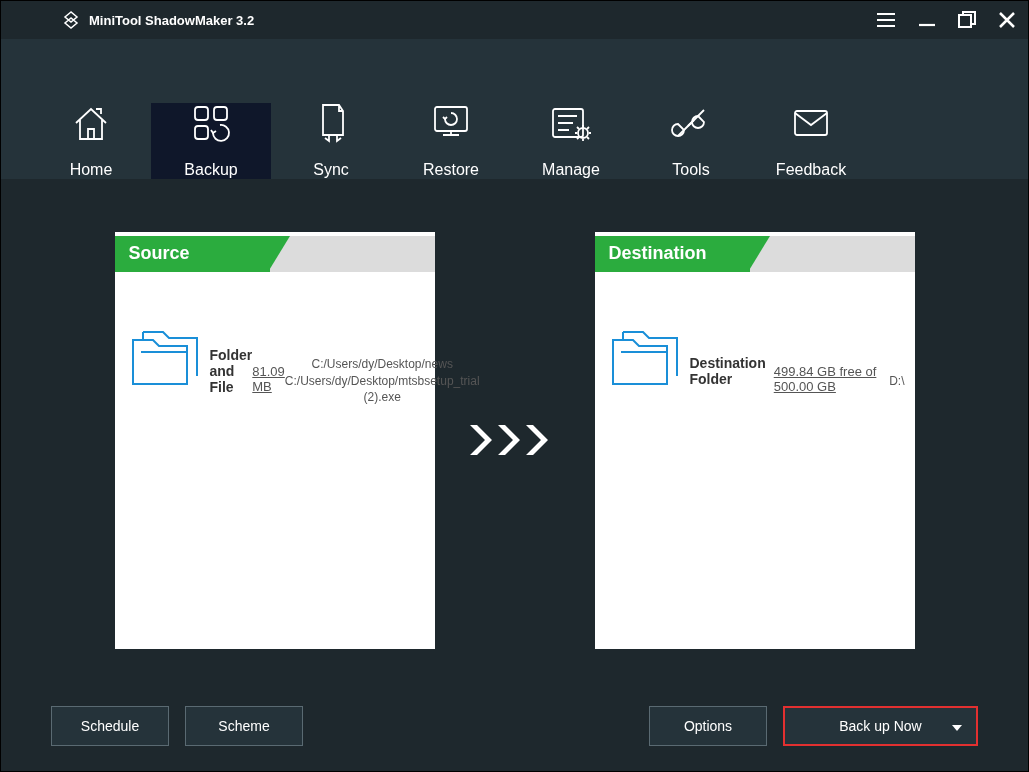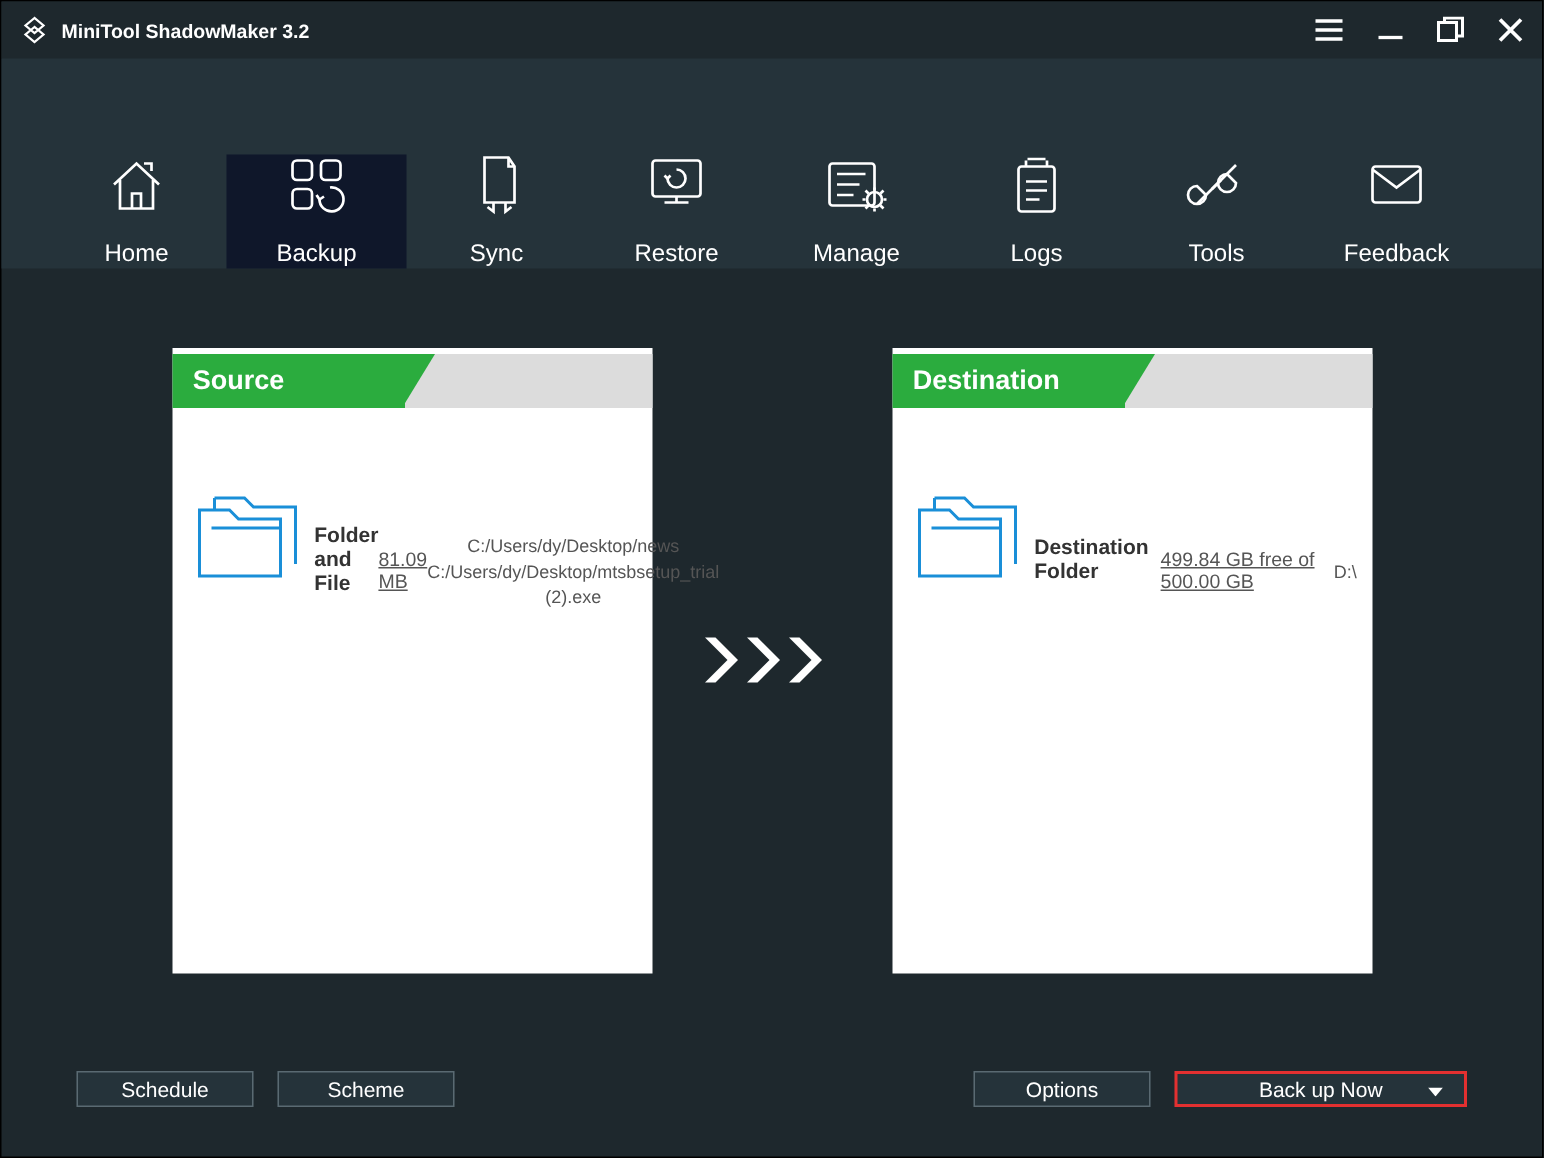--- a/index.html
+++ b/index.html
@@ -22,20 +22,21 @@
       flex-direction: column;
       border: 1px solid #000;
     }
     .titlebar {
       height: 38px;
       background: #1e282d;
       display: flex;
       align-items: center;
       padding: 16px 12px;
       color: #fff;
+      margin-left: 48px;
     }
     .titlebar-left {
       display: flex;
       align-items: center;
       gap: 8px;
     }
     .logo-icon {
       width: 20px;
       height: 20px;
       display: flex;
@@ -192,21 +193,21 @@
       height: 90px;
       display: flex;
       align-items: center;
       padding: 0 50px;
       gap: 16px;
     }
     .footer-spacer {
       flex: 1;
     }
     .btn {
-      height: 24px;
+      height: 40px;
       background: #25333a;
       border: 1px solid #5a6a72;
       color: #fff;
       font-size: 14px;
       display: flex;
       align-items: center;
       justify-content: center;
       cursor: pointer;
       min-width: 118px;
       padding: 0 20px;
@@ -303,30 +304,20 @@
     <div class="nav-item">
       <span class="nav-icon">
         <svg width="44" height="40" viewBox="0 0 44 40" fill="none" stroke="#fff" stroke-width="1.8">
           <rect x="4" y="6" width="30" height="28" rx="2"></rect>
           <path d="M9 13 H28 M9 20 H24 M9 27 H20"></path>
           <circle cx="34" cy="30" r="5"></circle>
           <path d="M34 24 V22 M34 38 V36 M40 30 H42 M26 30 H28 M38 26 L40 24 M28 36 L30 34 M38 34 L40 36 M28 24 L30 26"></path>
         </svg>
       </span>
       <span class="nav-label">Manage</span>
-    </div>
-    <div class="nav-item">
-      <span class="nav-icon">
-        <svg width="40" height="44" viewBox="0 0 40 44" fill="none" stroke="#fff" stroke-width="1.8">
-          <rect x="8" y="10" width="24" height="30" rx="2"></rect>
-          <path d="M13 6 V10 M27 6 V10 M14 5 H26"></path>
-          <path d="M13 20 H27 M13 26 H27 M13 32 H22"></path>
-        </svg>
-      </span>
-      <span class="nav-label">Logs</span>
     </div>
     <div class="nav-item">
       <span class="nav-icon">
         <svg width="42" height="42" viewBox="0 0 42 42" fill="none" stroke="#fff" stroke-width="1.8">
           <path d="M8 34 L24 18 M28 14 A6 6 0 1 0 34 20 L30 16 L28 14 Z"></path>
           <path d="M34 8 L18 24 M14 28 A6 6 0 1 1 8 22 L12 26 L14 28 Z"></path>
         </svg>
       </span>
       <span class="nav-label">Tools</span>
     </div>

